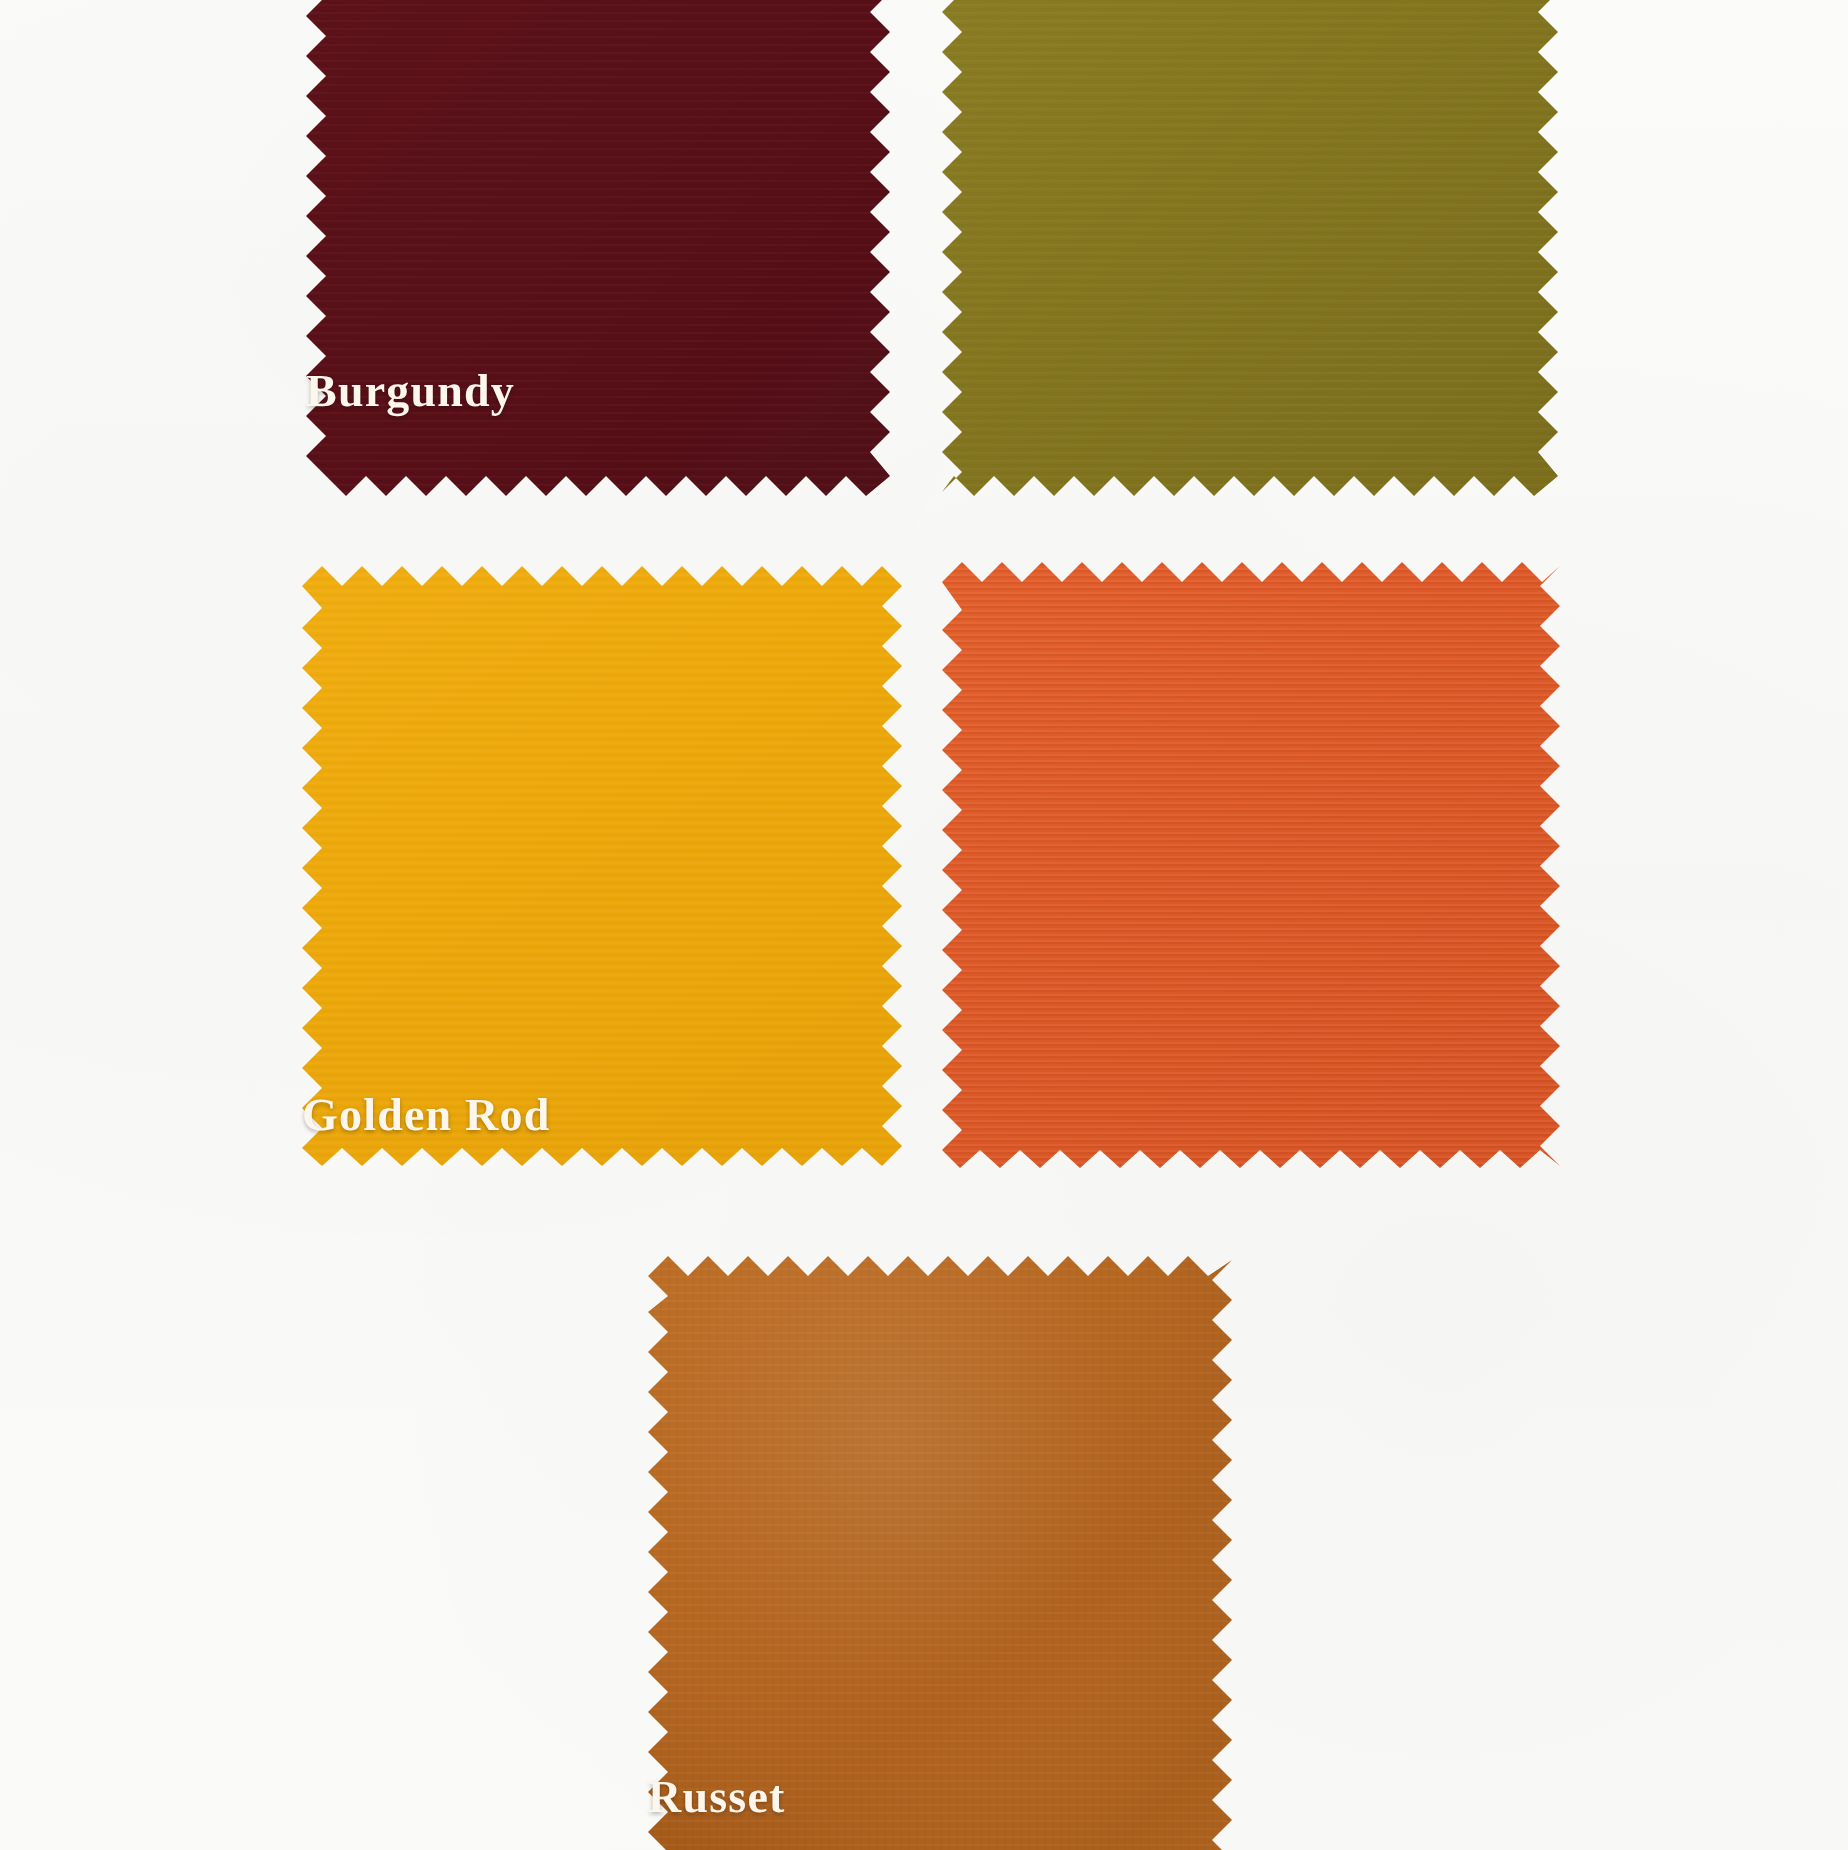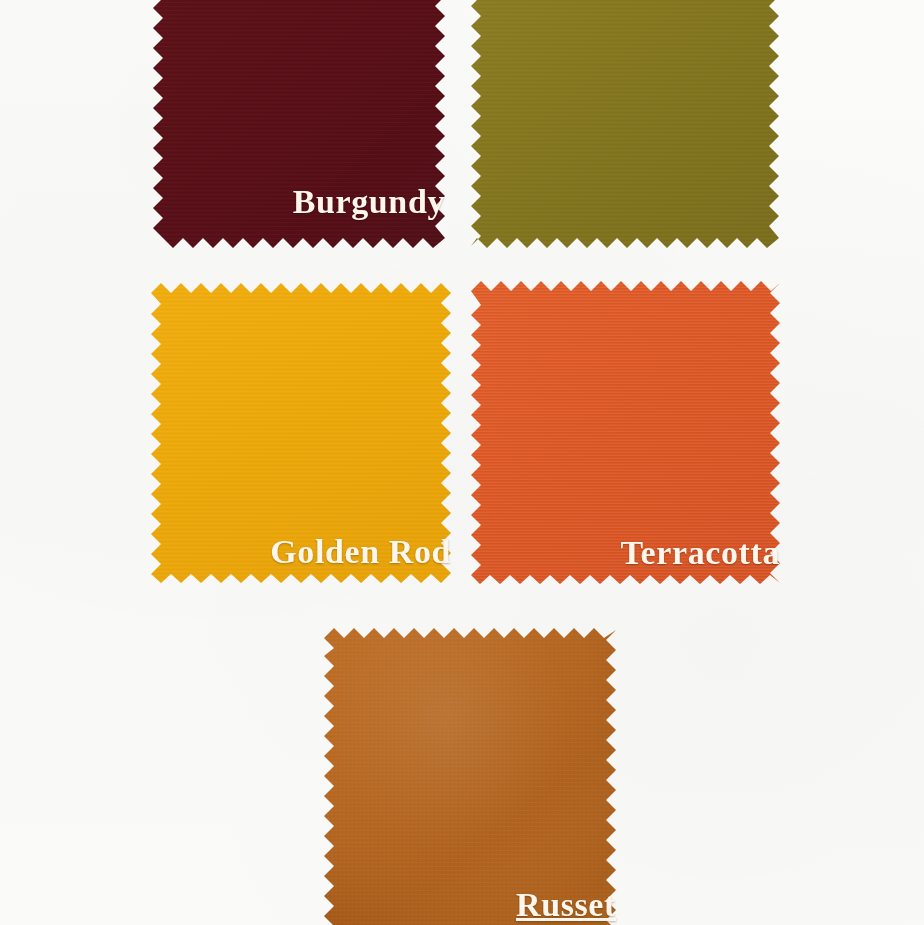--- a/index.html
+++ b/index.html
@@ -34,25 +34,25 @@
     display: block;
     width: 100%;
     height: 100%;
     overflow: visible;
   }
 
   .swatch-label {
     position: absolute;
     left: 0;
     right: 0;
-    text-align: right;
+    text-align: left;
     color: #fdf6ec;
     font-family: "Liberation Serif", "DejaVu Serif", serif;
     font-weight: 700;
-    font-size: 34px;
+    font-size: 23px;
     letter-spacing: 0.6px;
     text-shadow: 0 1px 2px rgba(0,0,0,0.28);
     pointer-events: none;
     white-space: nowrap;
   }
 
   
   #swatch-burgundy   { left: 153px; top: -34px;  width: 292px; height: 282px; }
   #swatch-army-green { left: 471px; top: -34px;  width: 308px; height: 282px; }
   #swatch-golden-rod { left: 151px; top: 283px;  width: 300px; height: 303px; }
@@ -122,41 +122,40 @@
         <pattern id="tex-gold" width="5" height="4" patternUnits="userSpaceOnUse">
           <rect width="5" height="4" fill="none"></rect>
           <rect width="5" height="1" y="0" fill="rgba(255,255,255,0.030)"></rect>
           <rect width="5" height="1" y="2" fill="rgba(0,0,0,0.016)"></rect>
         </pattern>
       </defs>
       <polygon points="0,10 10,0 20,10 30,0 40,10 50,0 60,10 70,0 80,10 90,0 100,10 110,0 120,10 130,0 140,10 150,0 160,10 170,0 180,10 190,0 200,10 210,0 220,10 230,0 240,10 250,0 260,10 270,0 280,10 290,0 300,10 290,20 300,30 290,40 300,50 290,60 300,70 290,80 300,90 290,100 300,110 290,120 300,130 290,140 300,150 290,160 300,170 290,180 300,190 290,200 300,210 290,220 300,230 290,240 300,250 290,260 300,270 290,280 300,290 290,300 280,291 270,300 260,291 250,300 240,291 230,300 220,291 210,300 200,291 190,300 180,291 170,300 160,291 150,300 140,291 130,300 120,291 110,300 100,291 90,300 80,291 70,300 60,291 50,300 40,291 30,300 20,291 10,300 0,291 10,281 0,271 10,261 0,251 10,241 0,231 10,221 0,211 10,201 0,191 10,181 0,171 10,161 0,151 10,141 0,131 10,121 0,111 10,101 0,91 10,81 0,71 10,61 0,51 10,41 0,31 10,21" fill="url(#grad-gold)"></polygon>
       <polygon points="0,10 10,0 20,10 30,0 40,10 50,0 60,10 70,0 80,10 90,0 100,10 110,0 120,10 130,0 140,10 150,0 160,10 170,0 180,10 190,0 200,10 210,0 220,10 230,0 240,10 250,0 260,10 270,0 280,10 290,0 300,10 290,20 300,30 290,40 300,50 290,60 300,70 290,80 300,90 290,100 300,110 290,120 300,130 290,140 300,150 290,160 300,170 290,180 300,190 290,200 300,210 290,220 300,230 290,240 300,250 290,260 300,270 290,280 300,290 290,300 280,291 270,300 260,291 250,300 240,291 230,300 220,291 210,300 200,291 190,300 180,291 170,300 160,291 150,300 140,291 130,300 120,291 110,300 100,291 90,300 80,291 70,300 60,291 50,300 40,291 30,300 20,291 10,300 0,291 10,281 0,271 10,261 0,251 10,241 0,231 10,221 0,211 10,201 0,191 10,181 0,171 10,161 0,151 10,141 0,131 10,121 0,111 10,101 0,91 10,81 0,71 10,61 0,51 10,41 0,31 10,21" fill="url(#tex-gold)"></polygon>
     </svg>
   </div>
-  <div class="swatch-label" id="label-golden-rod" style="color: rgb(253, 246, 236);">Golden Rod</div>
+  <div class="swatch-label" id="label-golden-rod" style="color: rgb(253, 246, 236); margin-top: 12px;">Golden Rod</div>
 
   <div class="swatch" id="swatch-terracotta">
     <svg viewBox="0 0 309 303" preserveAspectRatio="none">
       <defs>
         <linearGradient id="grad-terra" x1="0" y1="0" x2="0.7" y2="1">
           <stop offset="0%" stop-color="#e35f2b"></stop>
           <stop offset="40%" stop-color="#df5a28"></stop>
           <stop offset="100%" stop-color="#d85525"></stop>
         </linearGradient>
         <pattern id="tex-terra" width="3" height="3" patternUnits="userSpaceOnUse">
           <rect width="3" height="3" fill="none"></rect>
           <rect width="3" height="1" y="0" fill="rgba(255,255,255,0.055)"></rect>
           <rect width="3" height="1" y="1" fill="rgba(0,0,0,0.045)"></rect>
         </pattern>
       </defs>
       <polygon points="0,10 10,0 20,10 30,0 40,10 50,0 60,10 70,0 80,10 90,0 100,10 110,0 120,10 130,0 140,10 150,0 160,10 170,0 180,10 190,0 200,10 210,0 220,10 230,0 240,10 250,0 260,10 270,0 280,10 290,0 300,10 309,2 299,12 309,22 299,32 309,42 299,52 309,62 299,72 309,82 299,92 309,102 299,112 309,122 299,132 309,142 299,152 309,162 299,172 309,182 299,192 309,202 299,212 309,222 299,232 309,242 299,252 309,262 299,272 309,282 299,292 309,302 299,294 289,303 279,294 269,303 259,294 249,303 239,294 229,303 219,294 209,303 199,294 189,303 179,294 169,303 159,294 149,303 139,294 129,303 119,294 109,303 99,294 89,303 79,294 69,303 59,294 49,303 39,294 29,303 19,294 9,303 0,294 10,284 0,274 10,264 0,254 10,244 0,234 10,224 0,214 10,204 0,194 10,184 0,174 10,164 0,154 10,144 0,134 10,124 0,114 10,104 0,94 10,84 0,74 10,64 0,54 10,44 0,34 10,24" fill="url(#grad-terra)"></polygon>
       <polygon points="0,10 10,0 20,10 30,0 40,10 50,0 60,10 70,0 80,10 90,0 100,10 110,0 120,10 130,0 140,10 150,0 160,10 170,0 180,10 190,0 200,10 210,0 220,10 230,0 240,10 250,0 260,10 270,0 280,10 290,0 300,10 309,2 299,12 309,22 299,32 309,42 299,52 309,62 299,72 309,82 299,92 309,102 299,112 309,122 299,132 309,142 299,152 309,162 299,172 309,182 299,192 309,202 299,212 309,222 299,232 309,242 299,252 309,262 299,272 309,282 299,292 309,302 299,294 289,303 279,294 269,303 259,294 249,303 239,294 229,303 219,294 209,303 199,294 189,303 179,294 169,303 159,294 149,303 139,294 129,303 119,294 109,303 99,294 89,303 79,294 69,303 59,294 49,303 39,294 29,303 19,294 9,303 0,294 10,284 0,274 10,264 0,254 10,244 0,234 10,224 0,214 10,204 0,194 10,184 0,174 10,164 0,154 10,144 0,134 10,124 0,114 10,104 0,94 10,84 0,74 10,64 0,54 10,44 0,34 10,24" fill="url(#tex-terra)"></polygon>
     </svg>
   </div>
-  <div class="swatch-label" id="label-terracotta" style="color: rgb(253, 246, 236);">Terracotta</div>
 
   <div class="swatch" id="swatch-russet">
     <svg viewBox="0 0 292 330" preserveAspectRatio="none">
       <defs>
         <linearGradient id="grad-russet" x1="0.15" y1="0" x2="0.85" y2="1">
           <stop offset="0%" stop-color="#bb6b22"></stop>
           <stop offset="30%" stop-color="#b5651d"></stop>
           <stop offset="62%" stop-color="#ae5f1a"></stop>
           <stop offset="100%" stop-color="#b76820"></stop>
         </linearGradient>
@@ -169,15 +168,15 @@
           <rect width="4" height="4" fill="none"></rect>
           <rect width="4" height="1" y="0" fill="rgba(255,255,255,0.035)"></rect>
           <rect width="1" height="4" x="2" fill="rgba(0,0,0,0.022)"></rect>
         </pattern>
       </defs>
       <polygon points="0,12 10,2 20,12 30,2 40,12 50,2 60,12 70,2 80,12 90,2 100,12 110,2 120,12 130,2 140,12 150,2 160,12 170,2 180,12 190,2 200,12 210,2 220,12 230,2 240,12 250,2 260,12 270,2 280,12 292,4 282,14 292,24 282,34 292,44 282,54 292,64 282,74 292,84 282,94 292,104 282,114 292,124 282,134 292,144 282,154 292,164 282,174 292,184 282,194 292,204 282,214 292,224 282,234 292,244 282,254 292,264 282,274 292,284 282,294 292,304 282,314 292,324 282,330 272,330 262,330 252,330 242,330 232,330 222,330 212,330 202,330 192,330 182,330 172,330 162,330 152,330 142,330 132,330 122,330 112,330 102,330 92,330 82,330 72,330 62,330 52,330 42,330 32,330 22,330 12,330 0,330 10,320 0,310 10,300 0,290 10,280 0,270 10,260 0,250 10,240 0,230 10,220 0,210 10,200 0,190 10,180 0,170 10,160 0,150 10,140 0,130 10,120 0,110 10,100 0,90 10,80 0,70 10,60 0,50 10,40 0,30 10,22" fill="url(#grad-russet)"></polygon>
       <polygon points="0,12 10,2 20,12 30,2 40,12 50,2 60,12 70,2 80,12 90,2 100,12 110,2 120,12 130,2 140,12 150,2 160,12 170,2 180,12 190,2 200,12 210,2 220,12 230,2 240,12 250,2 260,12 270,2 280,12 292,4 282,14 292,24 282,34 292,44 282,54 292,64 282,74 292,84 282,94 292,104 282,114 292,124 282,134 292,144 282,154 292,164 282,174 292,184 282,194 292,204 282,214 292,224 282,234 292,244 282,254 292,264 282,274 292,284 282,294 292,304 282,314 292,324 282,330 272,330 262,330 252,330 242,330 232,330 222,330 212,330 202,330 192,330 182,330 172,330 162,330 152,330 142,330 132,330 122,330 112,330 102,330 92,330 82,330 72,330 62,330 52,330 42,330 32,330 22,330 12,330 0,330 10,320 0,310 10,300 0,290 10,280 0,270 10,260 0,250 10,240 0,230 10,220 0,210 10,200 0,190 10,180 0,170 10,160 0,150 10,140 0,130 10,120 0,110 10,100 0,90 10,80 0,70 10,60 0,50 10,40 0,30 10,22" fill="url(#tex-russet)"></polygon>
       <polygon points="0,12 10,2 20,12 30,2 40,12 50,2 60,12 70,2 80,12 90,2 100,12 110,2 120,12 130,2 140,12 150,2 160,12 170,2 180,12 190,2 200,12 210,2 220,12 230,2 240,12 250,2 260,12 270,2 280,12 292,4 282,14 292,24 282,34 292,44 282,54 292,64 282,74 292,84 282,94 292,104 282,114 292,124 282,134 292,144 282,154 292,164 282,174 292,184 282,194 292,204 282,214 292,224 282,234 292,244 282,254 292,264 282,274 292,284 282,294 292,304 282,314 292,324 282,330 272,330 262,330 252,330 242,330 232,330 222,330 212,330 202,330 192,330 182,330 172,330 162,330 152,330 142,330 132,330 122,330 112,330 102,330 92,330 82,330 72,330 62,330 52,330 42,330 32,330 22,330 12,330 0,330 10,320 0,310 10,300 0,290 10,280 0,270 10,260 0,250 10,240 0,230 10,220 0,210 10,200 0,190 10,180 0,170 10,160 0,150 10,140 0,130 10,120 0,110 10,100 0,90 10,80 0,70 10,60 0,50 10,40 0,30 10,22" fill="url(#sheen-russet)"></polygon>
     </svg>
   </div>
-  <div class="swatch-label" id="label-russet" style="color: rgb(253, 246, 236); text-decoration: underline;">Russet</div>
+  <div class="swatch-label" id="label-russet" style="color: rgb(253, 246, 236);">Russet</div>
 
 </div>
 
 </body></html>

